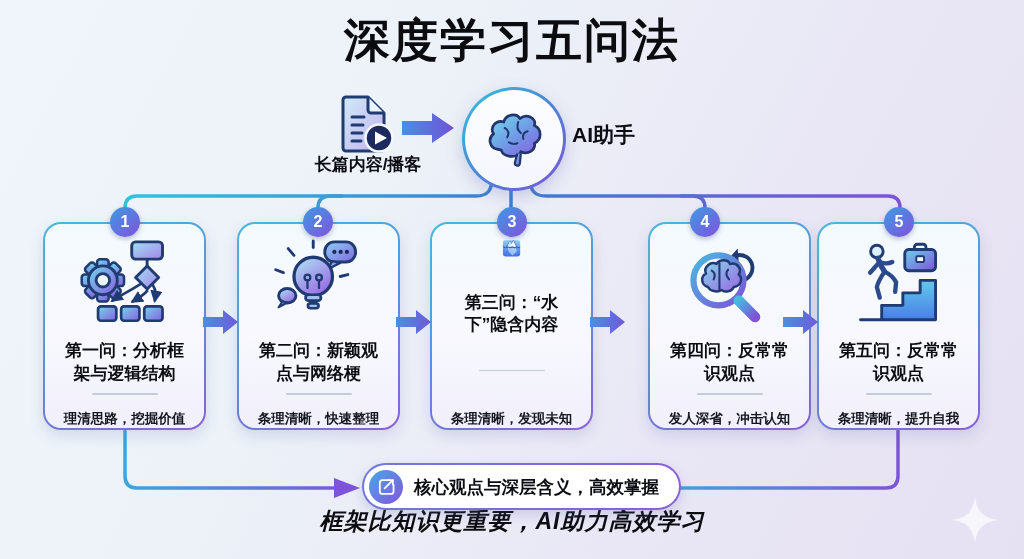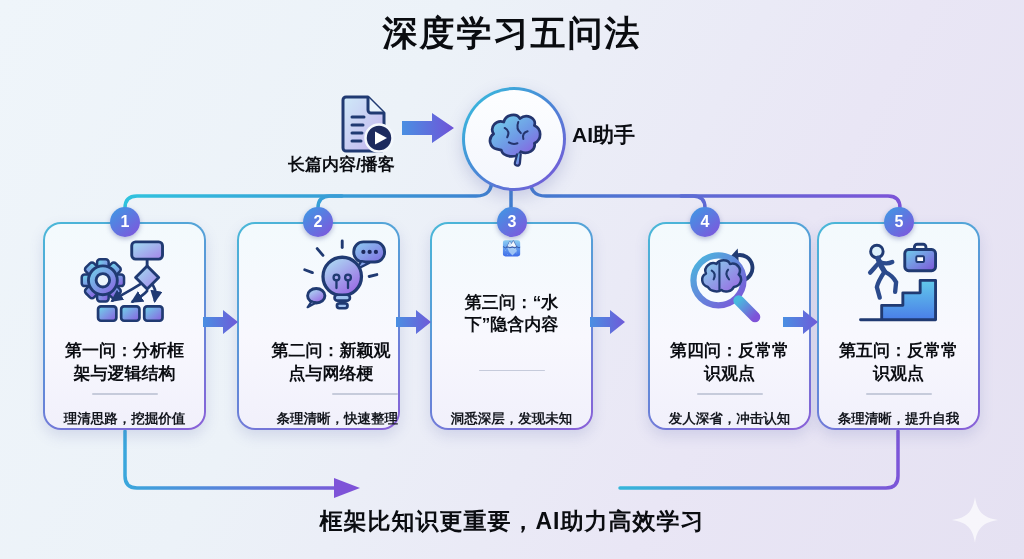--- a/index.html
+++ b/index.html
@@ -1,42 +1,42 @@
 <!DOCTYPE html>
 <html><head>
 <meta charset="utf-8">
 <style>
   html,body{margin:0;padding:0;}
   body{font-family:"Liberation Sans","DejaVu Sans",sans-serif;}
   .canvas{position:relative;width:1024px;height:559px;overflow:hidden;
     background:linear-gradient(118deg,#eff5fa 0%,#ecf2f8 35%,#e9e6f5 70%,#e5e1f2 100%);}
   
   .page-title{position:absolute;left:0;top:10px;width:100%;text-align:center;
-    font-size:35px;font-weight:900;color:#0a0c10;letter-spacing:2px;}
+    font-size:46px;font-weight:900;color:#0a0c10;letter-spacing:2px;}
   
   .src-icon{position:absolute;left:333px;top:92px;}
-  .src-label{position:absolute;left:288px;top:153px;width:160px;
+  .src-label{position:absolute;left:288px;top:153px;width:160px;text-align:center;
     font-size:17px;font-weight:800;color:#0b0d12;}
   .flow-arrow{position:absolute;left:401px;top:110px;}
   .ai-avatar{position:absolute;left:462px;top:87px;width:98px;height:98px;border-radius:50%;
     border:3px solid transparent;z-index:3;
     background:linear-gradient(#fdfeff,#f3f6fd) padding-box,
                linear-gradient(135deg,#35c3de,#4a86d6,#7e53d8) border-box;
     box-shadow:0 6px 16px rgba(90,100,170,.25);display:flex;align-items:center;justify-content:center;}
   .ai-label{position:absolute;left:572px;top:121px;font-size:21px;font-weight:700;color:#0b0d12;}
   
   .conn{position:absolute;left:0;top:0;z-index:1;}
   
   .card{position:absolute;top:222px;width:163px;height:208px;border-radius:18px;z-index:2;
     border:2px solid transparent;box-sizing:border-box;
     background:linear-gradient(180deg,#f3fafd 0%,#f8f8fe 55%,#f1f0fb 100%) padding-box,
                linear-gradient(155deg,#49b8d8 0%,#5f8dd8 55%,#8a5fd8 100%) border-box;
     box-shadow:0 6px 14px rgba(90,100,170,.18);
     display:flex;flex-direction:column;align-items:center;padding-top:14px;}
-  .card.c1{left:43px;} .card.c2{left:237px;align-items:flex-end;} .card.c3{left:430px;gap:25px;} .card.c4{left:648px;} .card.c5{left:817px;}
+  .card.c1{left:43px;} .card.c2{left:237px;} .card.c3{left:430px;gap:25px;} .card.c4{left:648px;} .card.c5{left:817px;}
   .badge{position:absolute;top:207px;width:30px;height:30px;border-radius:50%;z-index:4;
     background:linear-gradient(140deg,#3c9be4,#8252dc);color:#fff;font-size:16px;font-weight:800;
     display:flex;align-items:center;justify-content:center;box-shadow:0 2px 5px rgba(60,70,140,.35);}
   .badge.b1{left:110px;} .badge.b2{left:303px;} .badge.b3{left:497px;} .badge.b4{left:690px;} .badge.b5{left:884px;}
   .card-title{margin-top:6px;max-width:134px;text-align:center;font-size:17px;font-weight:800;
     color:#0b0d12;line-height:1.32;}
   .card-divider{width:66px;height:2px;background:#c6cbdb;border-radius:1px;margin:8px 0 7px 0;}
   .card-sub{font-size:13.5px;font-weight:600;color:#14171e;margin-top:8px;}
   .step-arrow{position:absolute;top:309px;z-index:2;}
   .step-arrow.a1{left:202px;} .step-arrow.a2{left:395px;} .step-arrow.a3{left:589px;} .step-arrow.a4{left:782px;}
@@ -45,21 +45,21 @@
     border:2.5px solid transparent;box-sizing:border-box;
     background:linear-gradient(#ffffff,#ffffff) padding-box,
                linear-gradient(120deg,#6f79dc,#8a5fd8) border-box;
     box-shadow:0 5px 12px rgba(90,100,170,.22);
     display:flex;align-items:center;gap:11px;padding:0 20px 0 5px;}
   .pill-icon{width:34px;height:34px;border-radius:50%;flex:0 0 34px;
     background:linear-gradient(135deg,#49a7e8,#8355de);display:flex;align-items:center;justify-content:center;}
   .pill-label{font-size:17.5px;font-weight:800;color:#0b0d12;white-space:nowrap;}
   
   .footer-text{position:absolute;left:0;top:506px;width:100%;text-align:center;
-    font-size:23px;font-weight:800;color:#0a0c10;letter-spacing:1px;}
+    font-size:23px;font-weight:800;color:#0a0c10;letter-spacing:1px;font-style:italic;}
   .sparkle{position:absolute;left:952px;top:497px;opacity:.8;}
 </style>
 </head>
 <body>
 
 <div class="canvas">
 
   <svg class="conn" width="1024" height="559" viewBox="0 0 1024 559">
     <defs>
       <linearGradient id="cg" gradientUnits="userSpaceOnUse" x1="100" y1="0" x2="910" y2="0">
@@ -260,21 +260,21 @@
         <g fill="#ffffff" opacity="0.65">
             <circle cx="22" cy="56" r="1.6"></circle>
             <circle cx="71" cy="66" r="1.6"></circle>
             <circle cx="30" cy="73" r="1.6"></circle>
             <circle cx="62" cy="52" r="1.4"></circle>
           </g>
       </g>
     </svg>
     <div class="card-title">第三问：“水下”隐含内容</div>
     <div class="card-divider"></div>
-    <div class="card-sub">洞悉深层，发现未知</div>
+    <div class="card-sub">条理清晰，发现未知</div>
   </div>
 
   <div class="card c4">
     <svg width="100" height="100" viewBox="0 0 100 100">
       <defs>
         <linearGradient id="c4g" x1="0" y1="0" x2="1" y2="1">
             <stop offset="0" stop-color="#49b9de"></stop>
             <stop offset="1" stop-color="#7e53d8"></stop>
           </linearGradient>
         <linearGradient id="c4b" x1="0" y1="0" x2="1" y2="1">
@@ -366,20 +366,32 @@
         <defs>
           <linearGradient id="ag4" x1="0" y1="0" x2="1" y2="0">
             <stop offset="0" stop-color="#4a8fe2"></stop>
             <stop offset="1" stop-color="#6f5ad8"></stop>
           </linearGradient>
         </defs>
     <polygon points="1,8 21,8 21,1 36,13 21,25 21,18 1,18" fill="url(#ag4)"></polygon>
       </svg>
   </div>
 
+  <div class="pill">
+    <div class="pill-icon">
+      <svg width="22" height="22" viewBox="0 0 32 32">
+        <g fill="none" stroke="#ffffff" stroke-width="2.6" stroke-linecap="round" stroke-linejoin="round">
+          <path d="M20,6 h-9 a4,4 0 0 0 -4,4 v12 a4,4 0 0 0 4,4 h12 a4,4 0 0 0 4,-4 v-9"></path>
+          <path d="M14,18 L26,6"></path>
+            <path d="M19.5,6 H26 V12.5"></path>
+        </g>
+      </svg>
+    </div>
+    <div class="pill-label">核心观点与深层含义，高效掌握</div>
+  </div>
 
   <div class="footer-text">框架比知识更重要，AI助力高效学习</div>
 
   <div class="sparkle">
     <svg width="46" height="46" viewBox="0 0 44 44">
       <path d="M22,0 C24,14 30,20 44,22 C30,24 24,30 22,44 C20,30 14,24 0,22 C14,20 20,14 22,0 Z" fill="#ffffff" opacity="0.85"></path>
     </svg>
   </div>
 
 </div>

